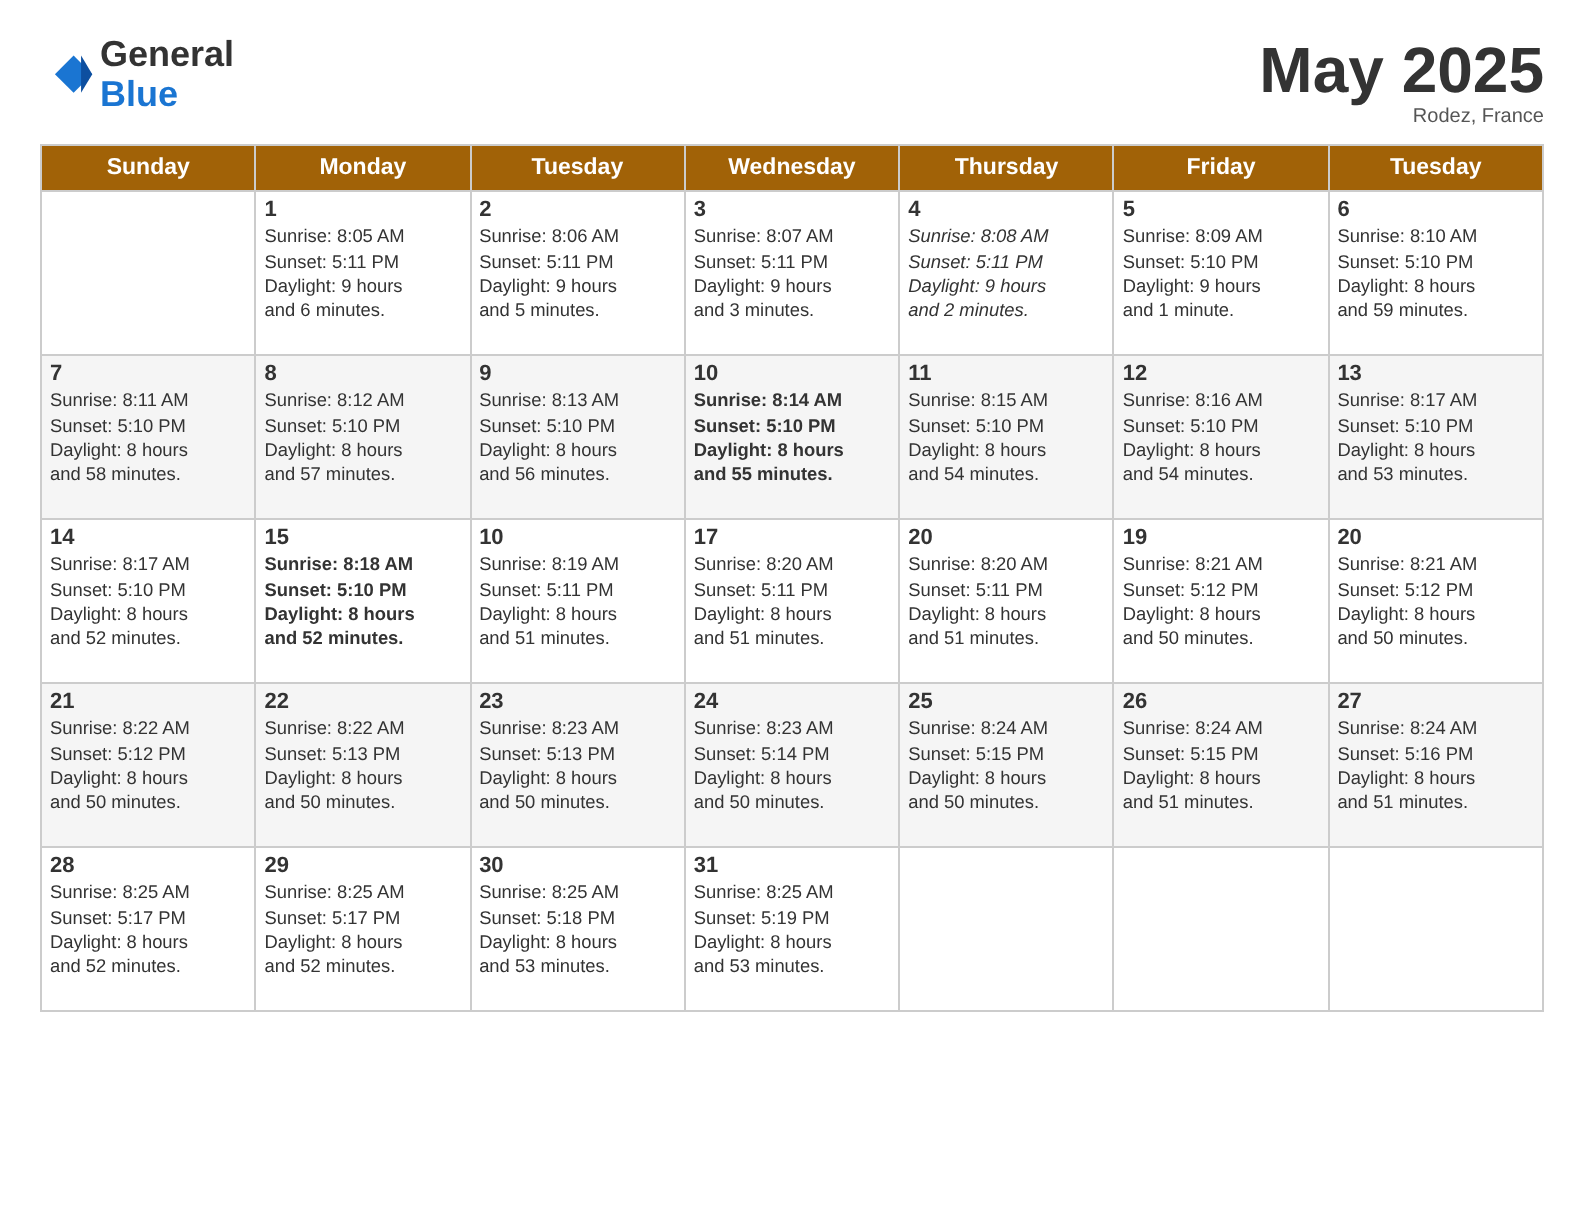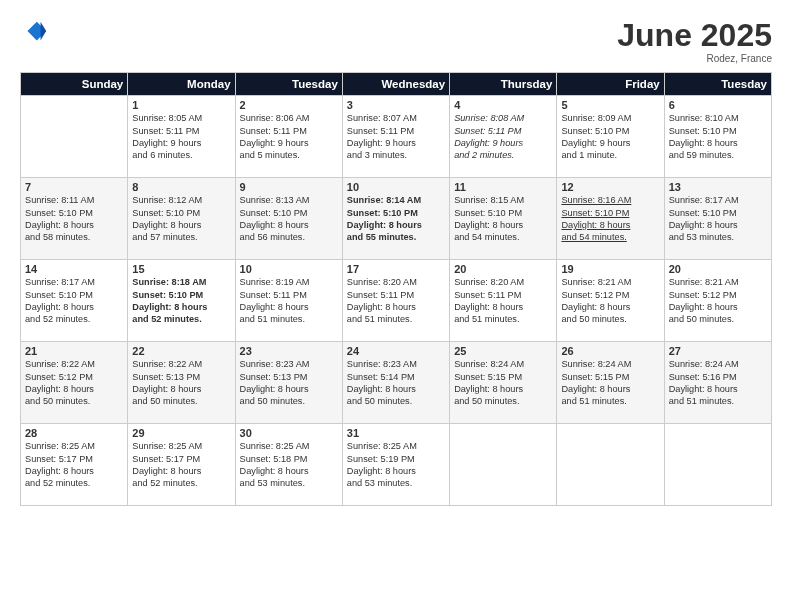--- a/index.html
+++ b/index.html
@@ -51,26 +51,26 @@
       font-size: 10px;
       color: #555;
       text-align: right;
     }
     table {
       width: 100%;
       border-collapse: collapse;
       table-layout: fixed;
     }
     thead tr th {
-      background-color: #0f172a;
+      background-color: #a16207;
       color: #fff;
       font-size: 11.5px;
       font-weight: bold;
       padding: 5px 4px;
-      text-align: right;
+      text-align: center;
       border: 1px solid #ccc;
     }
     tbody tr td {
       border: 1px solid #ccc;
       vertical-align: top;
       padding: 3px 4px;
       height: 82px;
       background: #fff;
     }
     tbody tr:nth-child(even) td {
@@ -95,23 +95,27 @@
 </head>
 <body>
 
 <div class="page">
   <div class="header">
     <div class="logo">
       <svg class="logo-icon" viewBox="0 0 30 30">
         <polygon points="18,4 28,14 18,24 8,14" fill="#1a75d2"></polygon>
         <polygon points="22,4 28,14 22,24" fill="#0d4fa0"></polygon>
       </svg>
+      <div class="logo-text">
+        <div><span>General</span></div>
+        <div><span class="blue">Blue</span></div>
+      </div>
     </div>
     <div class="title-block">
-      <div class="month-title">June 2025</div>
+      <div class="month-title">May 2025</div>
       <div class="location">Rodez, France</div>
     </div>
   </div>
 
   <table>
     <thead>
       <tr>
         <th>Sunday</th>
         <th>Monday</th>
         <th>Tuesday</th>
@@ -198,21 +202,21 @@
           </td>
           <td>
             <span class="day-num">11</span>
             <div class="day-info" style="white-space: pre-line;">Sunrise: 8:15 AM
 Sunset: 5:10 PM
 Daylight: 8 hours
 and 54 minutes.</div>
           </td>
           <td>
             <span class="day-num">12</span>
-            <div class="day-info" style="white-space: pre-line; text-decoration: underline;">Sunrise: 8:16 AM
+            <div class="day-info" style="white-space: pre-line;">Sunrise: 8:16 AM
 Sunset: 5:10 PM
 Daylight: 8 hours
 and 54 minutes.</div>
           </td>
           <td>
             <span class="day-num">13</span>
             <div class="day-info" style="white-space: pre-line;">Sunrise: 8:17 AM
 Sunset: 5:10 PM
 Daylight: 8 hours
 and 53 minutes.</div>

